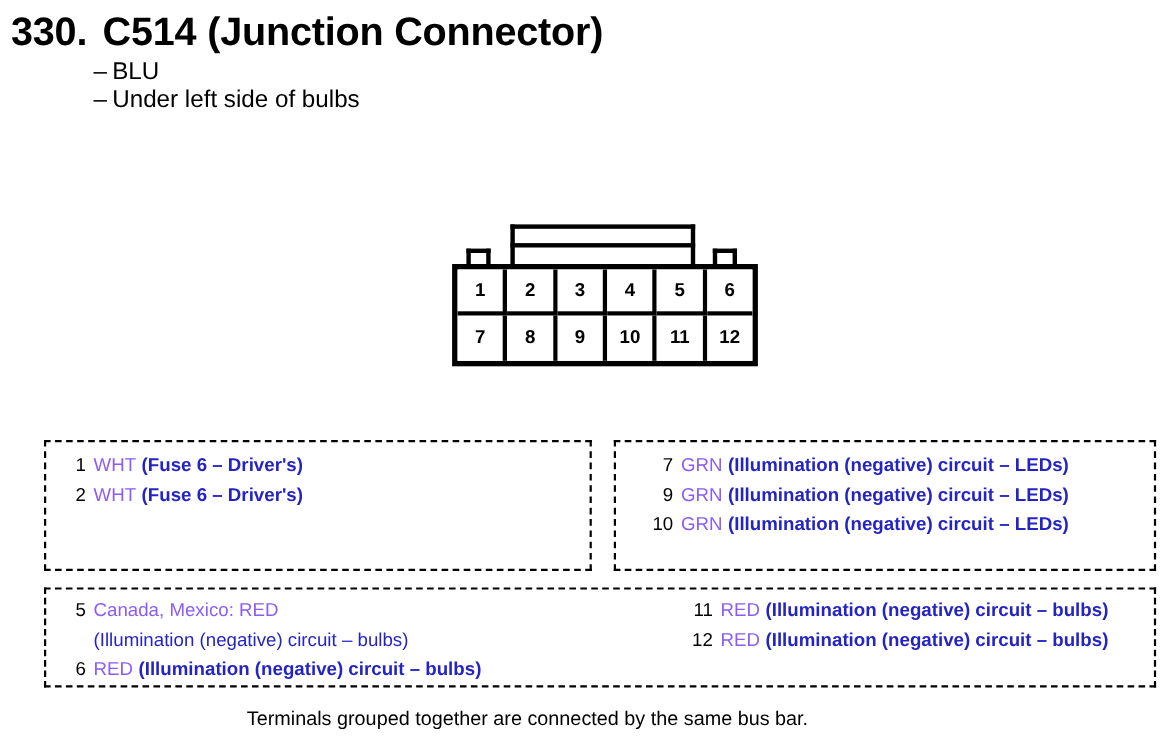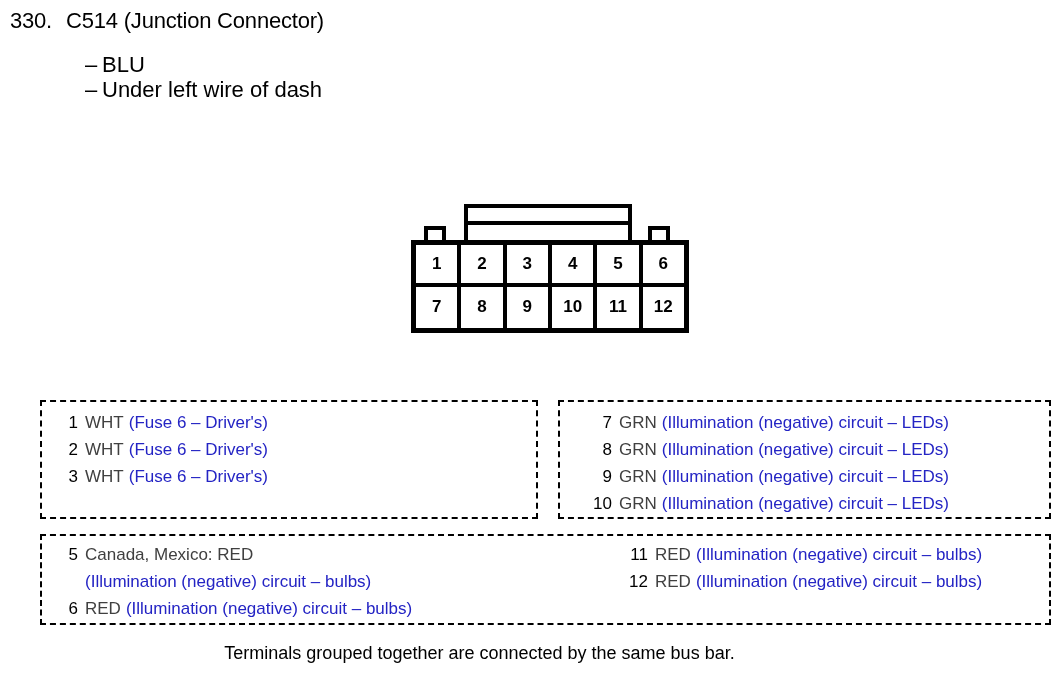--- a/index.html
+++ b/index.html
@@ -14,22 +14,22 @@
     font-family: "Liberation Sans", sans-serif;
     color: #000000;
     overflow: hidden;
   }
 
   
   #page-title {
     position: absolute;
     left: 10px;
     top: 8px;
-    font-size: 22px;
-    font-weight: normal;
+    font-size: 36px;
+    font-weight: bold;
     letter-spacing: -0.2px;
     white-space: nowrap;
     text-align: center;
   }
   #title-number {
     display: inline-block;
     margin-right: 14px;
   }
 
   #notes-list {
@@ -147,25 +147,26 @@
   .pin-entry {
     white-space: nowrap;
   }
   .pin-num {
     display: inline-block;
     width: 22px;
     text-align: right;
     margin-right: 7px;
   }
   .pin-color {
-    color: #404040;
+    color: #8b5cf6;
   }
   .pin-circuit {
     color: #2424c4;
     margin-left: 5px;
+    font-weight: bold;
   }
   .pin-circuit-wrap {
     display: block;
     color: #2424c4;
     margin-left: 29px;
     white-space: nowrap;
   }
 
   
   #footer-caption {
@@ -179,21 +180,21 @@
 </style>
 </head>
 <body>
 
 <div id="page-title">
   <span id="title-number">330.</span><span>C514 (Junction Connector)</span>
 </div>
 
 <div id="notes-list">
     <div class="note-row"><span class="note-dash">–</span><span>BLU</span></div>
-    <div class="note-row"><span class="note-dash">–</span><span>Under left wire of dash</span></div>
+    <div class="note-row"><span class="note-dash">–</span><span>Under left side of bulbs</span></div>
   </div>
 
 <div id="connector">
   <div id="connector-tab"></div>
   <div id="connector-tab-line"></div>
   <div id="connector-notch-left" class="connector-notch"></div>
   <div id="connector-notch-right" class="connector-notch"></div>
   <div id="connector-body">
       <div class="pin-row top-row">
         <div class="pin-cell">1</div>
@@ -214,25 +215,23 @@
     </div>
 </div>
 
 <div id="group-box-1" class="group-box"></div>
 <div id="group-box-2" class="group-box"></div>
 <div id="group-box-3" class="group-box"></div>
 
 <div id="pin-list-1" class="pin-list">
     <div class="pin-entry"><span class="pin-num">1</span><span class="pin-color">WHT</span><span class="pin-circuit">(Fuse 6 – Driver's)</span></div>
     <div class="pin-entry"><span class="pin-num">2</span><span class="pin-color">WHT</span><span class="pin-circuit">(Fuse 6 – Driver's)</span></div>
-    <div class="pin-entry"><span class="pin-num">3</span><span class="pin-color">WHT</span><span class="pin-circuit">(Fuse 6 – Driver's)</span></div>
   </div>
 <div id="pin-list-2" class="pin-list">
     <div class="pin-entry"><span class="pin-num">7</span><span class="pin-color">GRN</span><span class="pin-circuit">(Illumination (negative) circuit – LEDs)</span></div>
-    <div class="pin-entry"><span class="pin-num">8</span><span class="pin-color">GRN</span><span class="pin-circuit">(Illumination (negative) circuit – LEDs)</span></div>
     <div class="pin-entry"><span class="pin-num">9</span><span class="pin-color">GRN</span><span class="pin-circuit">(Illumination (negative) circuit – LEDs)</span></div>
     <div class="pin-entry"><span class="pin-num">10</span><span class="pin-color">GRN</span><span class="pin-circuit">(Illumination (negative) circuit – LEDs)</span></div>
   </div>
 <div id="pin-list-3" class="pin-list">
     <div class="pin-entry"><span class="pin-num">5</span><span class="pin-color">Canada, Mexico: RED</span><span class="pin-circuit-wrap">(Illumination (negative) circuit – bulbs)</span></div>
     <div class="pin-entry"><span class="pin-num">6</span><span class="pin-color">RED</span><span class="pin-circuit">(Illumination (negative) circuit – bulbs)</span></div>
   </div>
 <div id="pin-list-4" class="pin-list">
     <div class="pin-entry"><span class="pin-num">11</span><span class="pin-color">RED</span><span class="pin-circuit">(Illumination (negative) circuit – bulbs)</span></div>
     <div class="pin-entry"><span class="pin-num">12</span><span class="pin-color">RED</span><span class="pin-circuit">(Illumination (negative) circuit – bulbs)</span></div>

